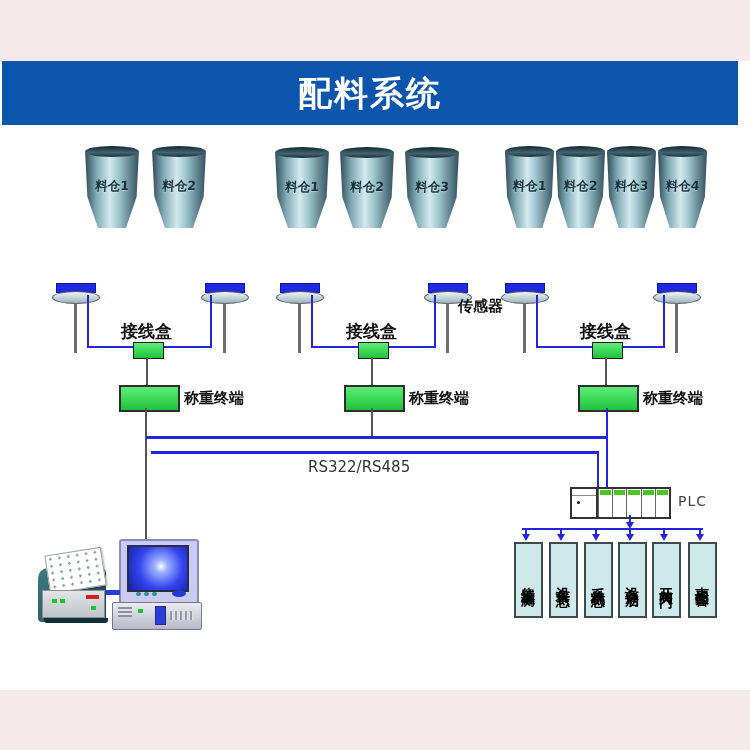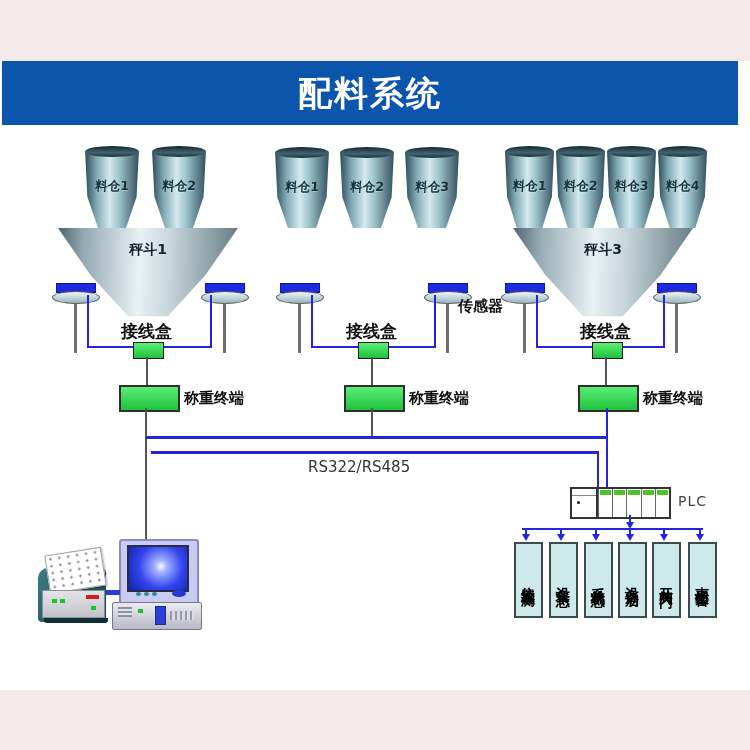--- a/index.html
+++ b/index.html
@@ -115,26 +115,20 @@
     <div class="abs silo" style="left:0;top:0;width:51px;height:82px;"></div>
     <div class="abs silo-rim" style="left:1px;top:0;width:49px;"></div>
     <div class="abs silo-label" style="top:32px;">料仓3</div>
   </div>
   <div class="abs" style="left:657px;top:146px;width:51px;height:82px;">
     <div class="abs silo" style="left:0;top:0;width:51px;height:82px;"></div>
     <div class="abs silo-rim" style="left:1px;top:0;width:49px;"></div>
     <div class="abs silo-label" style="top:32px;">料仓4</div>
   </div>
 
-  <div class="abs scale" style="left:58px;top:228px;width:180px;height:92px;">
-    <div class="abs scale-label" style="top:13px;">秤斗1</div>
-  </div>
-  <div class="abs scale" style="left:513px;top:228px;width:180px;height:92px;">
-    <div class="abs scale-label" style="top:13px;">秤斗3</div>
-  </div>
 
   <div class="abs lc-bar" style="left:56px;top:283px;width:38px;"></div>
   <div class="abs lc-ell" style="left:52px;top:291px;width:46px;"></div>
   <div class="abs lc-post" style="left:74px;top:303px;height:50px;"></div>
   <div class="abs lc-bar" style="left:205px;top:283px;width:38px;"></div>
   <div class="abs lc-ell" style="left:201px;top:291px;width:46px;"></div>
   <div class="abs lc-post" style="left:223px;top:303px;height:50px;"></div>
 
   <div class="abs lc-bar" style="left:280px;top:283px;width:38px;"></div>
   <div class="abs lc-ell" style="left:276px;top:291px;width:46px;"></div>

